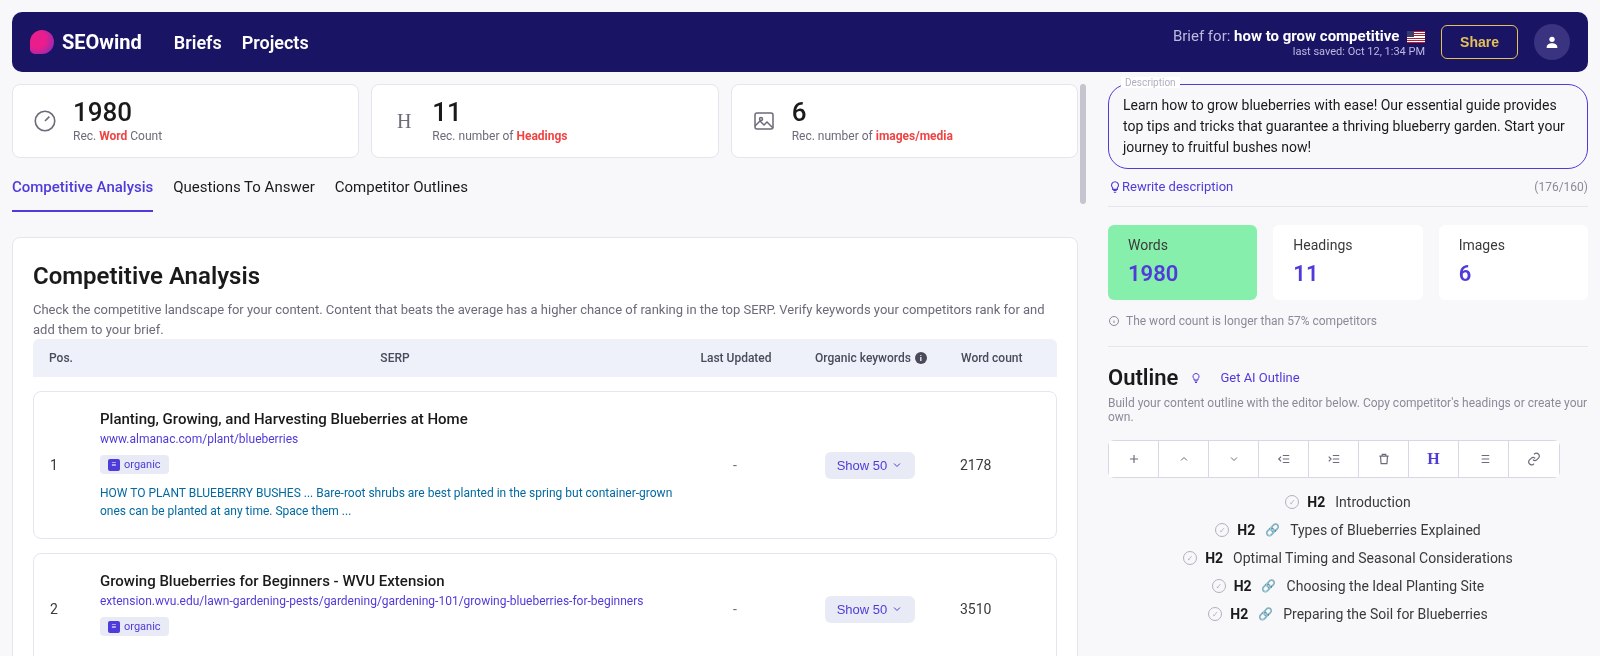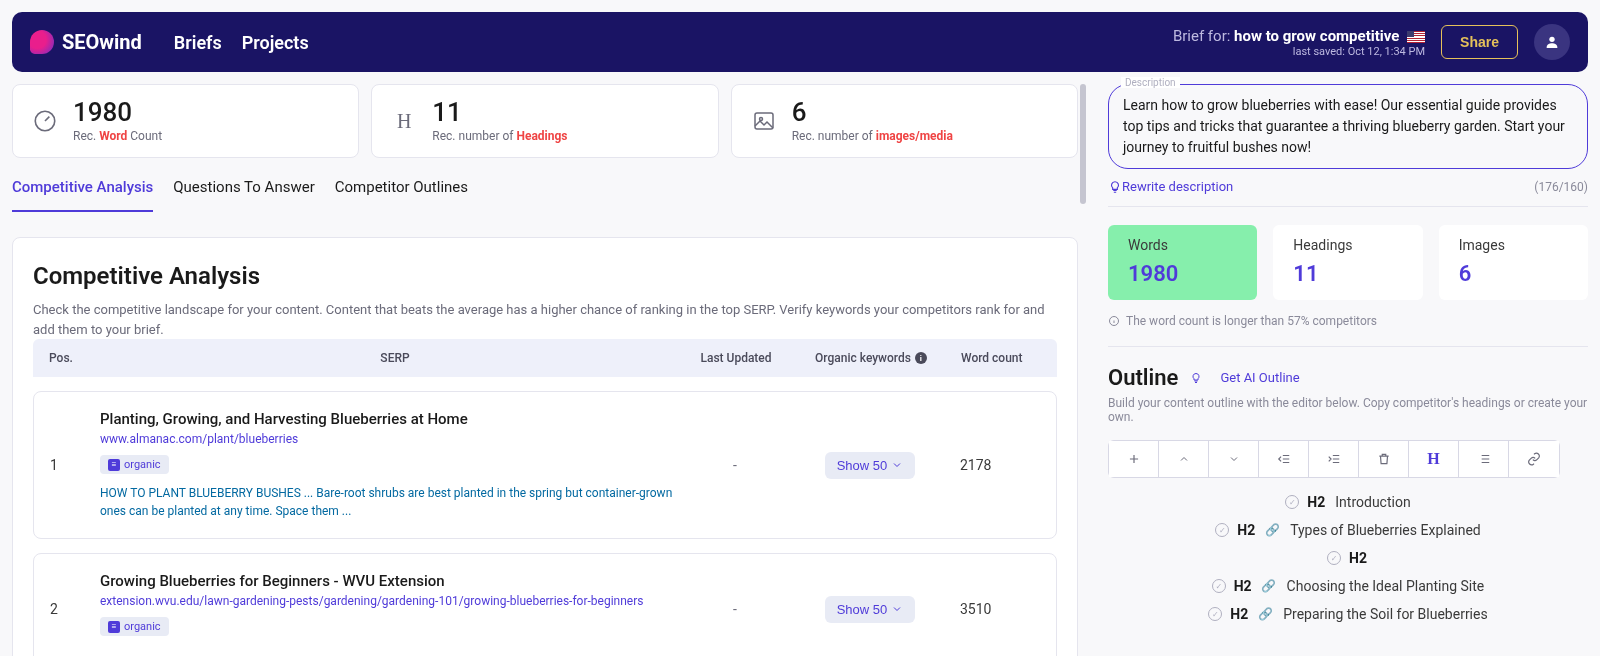--- a/index.html
+++ b/index.html
@@ -339,20 +339,21 @@
       </div>
       <div class="outline-item">
         <span class="check-icon"></span>
         <span class="h-tag">H2</span>
           <span class="link-icon-inline">🔗</span>
         <span class="outline-text">Types of Blueberries Explained</span>
       </div>
       <div class="outline-item">
         <span class="check-icon"></span>
         <span class="h-tag">H2</span>
+        <span class="outline-text">Optimal Timing and Seasonal Considerations</span>
       </div>
       <div class="outline-item">
         <span class="check-icon"></span>
         <span class="h-tag">H2</span>
           <span class="link-icon-inline">🔗</span>
         <span class="outline-text">Choosing the Ideal Planting Site</span>
       </div>
       <div class="outline-item">
         <span class="check-icon"></span>
         <span class="h-tag">H2</span>

